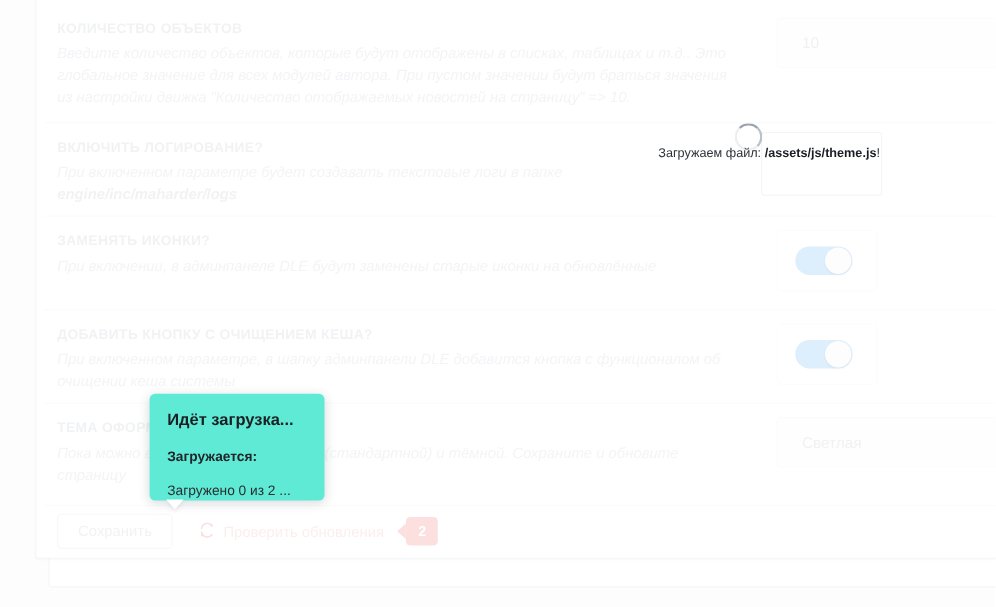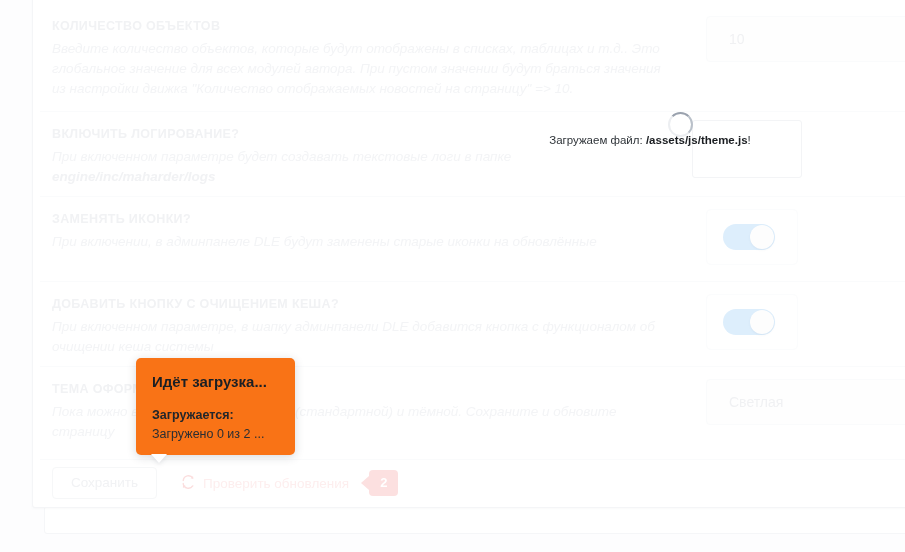--- a/index.html
+++ b/index.html
@@ -240,36 +240,36 @@
     border: 2px solid #eceef1;
     border-top-color: #9aa2ae;
     border-right-color: #b9c0c9;
   }
 
   .notify-text {
     position: absolute;
     left: 500px;
     top: 133px;
     width: 300px;
-    text-align: center;
+    text-align: right;
     font-size: 11.5px;
     line-height: 15px;
     color: #2e3338;
     font-family: "Liberation Sans", sans-serif;
   }
   .notify-text b { font-weight: bold; color: #1a1d21; }
 
   
   .popover {
     position: absolute;
     left: 136px;
     top: 358px;
     width: 159px;
     height: 97px;
-    background: #f97316;
+    background: #5eead4;
     border-radius: 5px;
     box-shadow: 0 2px 10px rgba(40,50,65,0.18);
     padding: 14px 16px 0 16px;
     box-sizing: border-box;
   }
   .popover-arrow {
     position: absolute;
     left: 151px;
     top: 454px;
     width: 0; height: 0;
@@ -288,21 +288,21 @@
   .popover-sub {
     font-size: 12.5px;
     font-weight: bold;
     color: #22262b;
     line-height: 17px;
   }
   .popover-progress {
     font-size: 12.5px;
     color: #2a2e33;
     line-height: 17px;
-    margin-top: 2px;
+    margin-top: 14px;
   }
 </style>
 </head>
 <body>
 
 <div class="page-backdrop"></div>
 
 <div class="shell-underlay"></div>
 <div class="outer-shell"></div>
 

